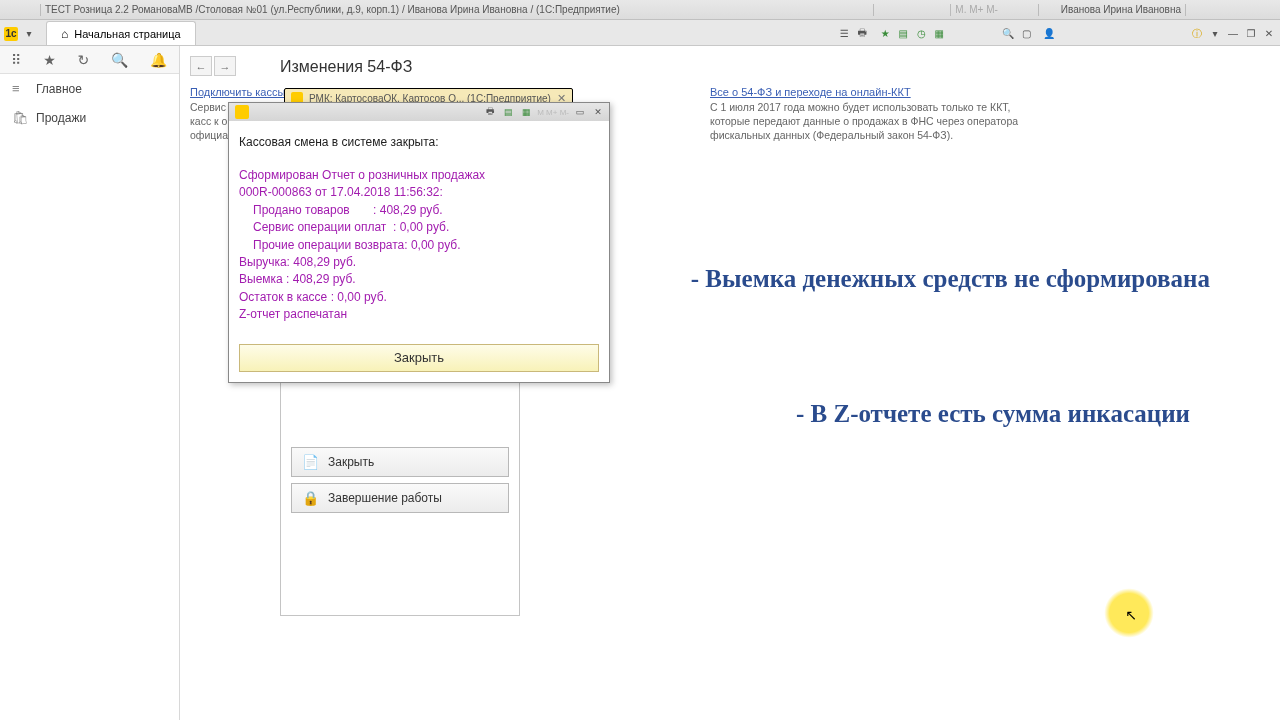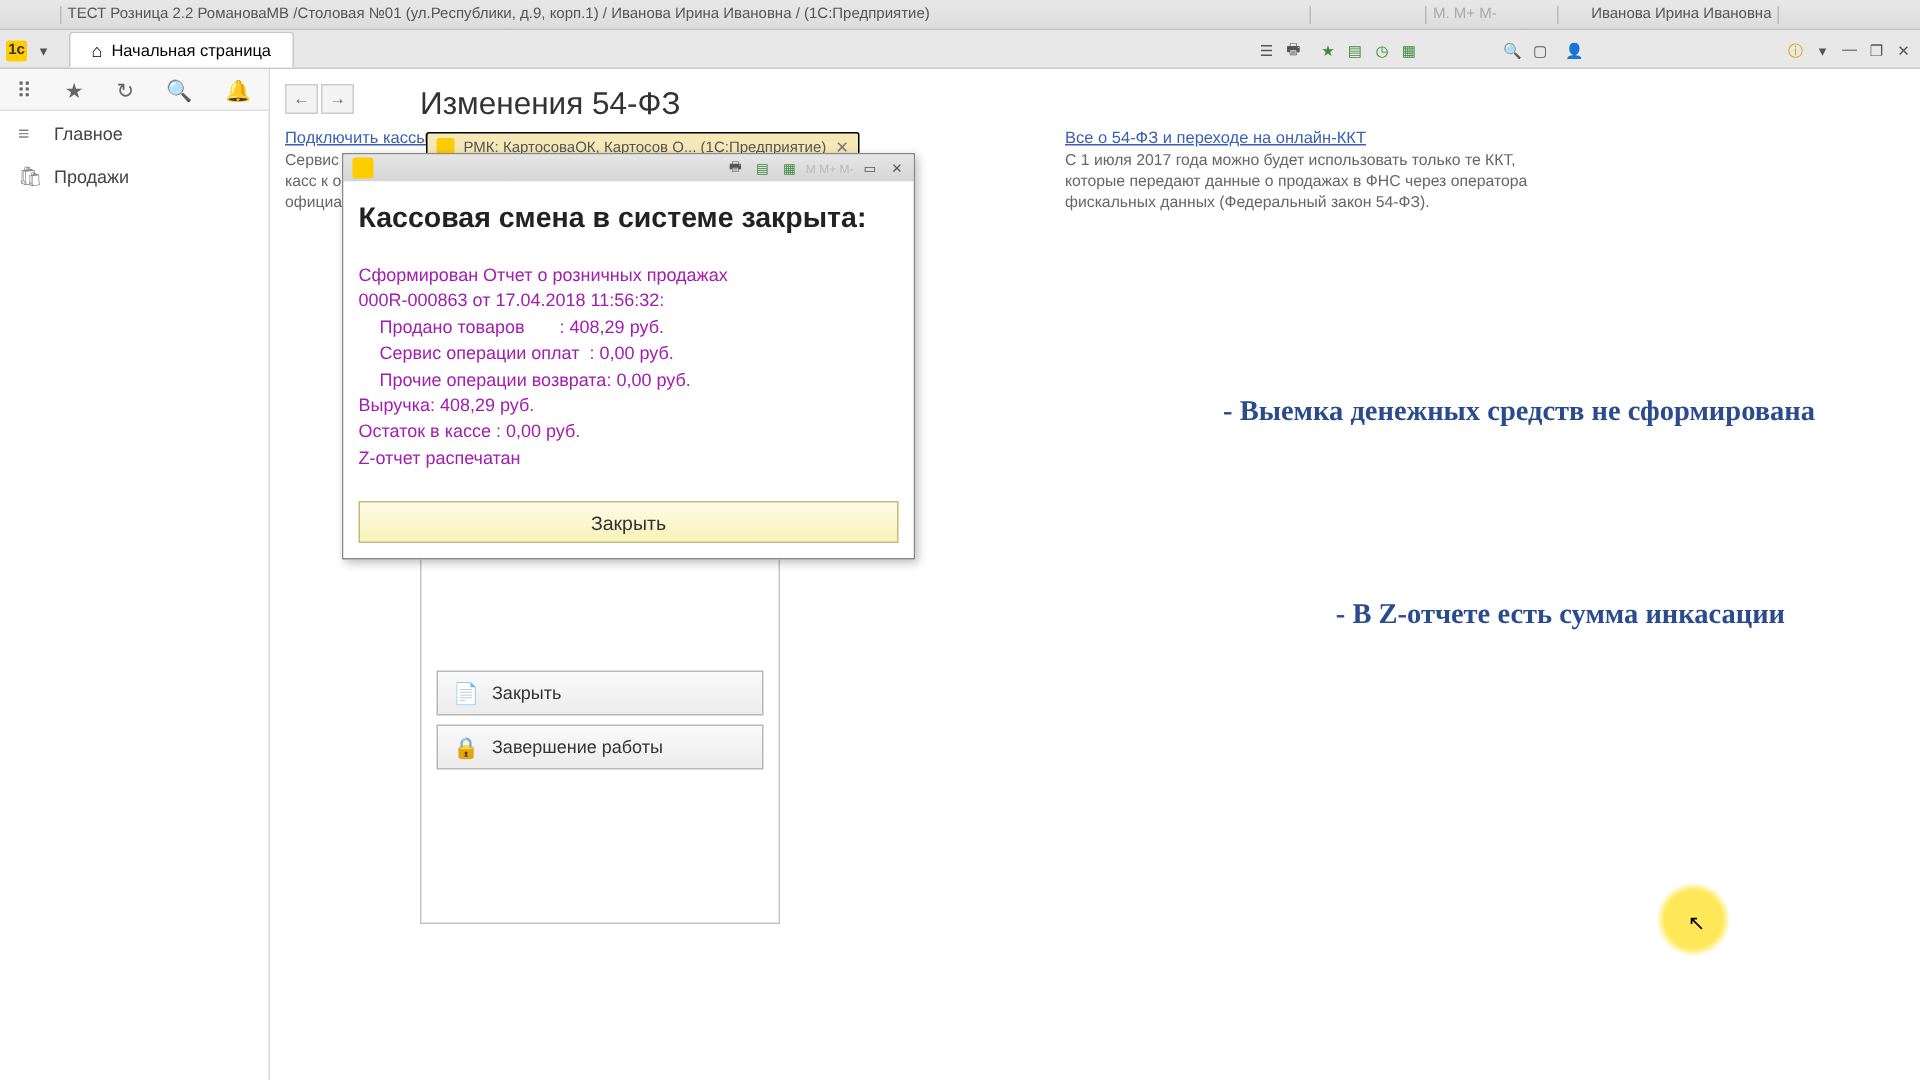--- a/index.html
+++ b/index.html
@@ -26,21 +26,21 @@
 .sb-toolbar { height: 28px; display: flex; align-items: center; justify-content: space-around; border-bottom: 1px solid #e0e0e0; background: #f7f7f7; }
 .sb-toolbar span { font-size: 14px; color: #666; }
 .sb-item { display: flex; align-items: center; gap: 10px; padding: 7px 12px; font-size: 12px; color: #444; cursor: pointer; }
 .sb-item .ic { width: 14px; color: #888; font-size: 13px; }
 
 
 .content { flex: 1; background: #fff; position: relative; }
 .nav-arrows { position: absolute; top: 10px; left: 10px; display: flex; gap: 2px; }
 .nav-btn { width: 22px; height: 20px; background: #f4f4f4; border: 1px solid #ccc; display: flex; align-items: center; justify-content: center; font-size: 11px; color: #666; }
 
-.page-title { position: absolute; top: 12px; left: 100px; font-size: 21px; color: #333; }
+.page-title { position: absolute; top: 12px; left: 100px; font-size: 16px; color: #333; }
 
 .left-block { position: absolute; top: 40px; left: 10px; width: 300px; }
 .link-a { color: #3a5fb5; font-size: 11px; text-decoration: underline; cursor: pointer; }
 .small-text { font-size: 10.5px; color: #666; line-height: 1.35; margin-top: 2px; }
 
 .right-block { position: absolute; top: 40px; left: 530px; width: 320px; }
 
 
 .bg-panel { position: absolute; top: 230px; left: 100px; width: 240px; height: 340px; background: #fff; border: 1px solid #c4c4c4; }
 .bg-btn { margin: 6px 10px; height: 30px; background: linear-gradient(#fafafa,#ececec); border: 1px solid #b8b8b8; display: flex; align-items: center; gap: 10px; padding: 0 10px; font-size: 12px; color: #333; }
@@ -51,27 +51,27 @@
 .inner-tab { position: absolute; top: 42px; left: 104px; height: 20px; background: #f6e9b8; border: 1px solid #000000; display: flex; align-items: center; padding: 0 6px; font-size: 10px; color: #555; gap: 6px; border-radius: 2px 2px 0 0; }
 .inner-tab .close-x { color: #777; font-size: 11px; cursor: pointer; }
 .inner-tab .ic1c { width: 12px; height: 12px; background: #ffcc00; border-radius: 2px; display: inline-block; }
 
 
 .modal { position: absolute; top: 56px; left: 48px; width: 382px; background: #fff; border: 1px solid #888; box-shadow: 2px 2px 6px rgba(0,0,0,.25); }
 .modal-titlebar { height: 18px; background: linear-gradient(#e6e6e6,#d5d5d5); display: flex; align-items: center; justify-content: flex-end; padding: 0 4px; gap: 4px; font-size: 10px; color: #555; }
 .modal-titlebar .mic { width: 14px; height: 14px; display: inline-flex; align-items: center; justify-content: center; font-size: 9px; cursor: pointer; }
 .modal-titlebar .m1c { background: #ffcc00; border-radius: 2px; margin-right: auto; margin-left: 2px; }
 .modal-body { padding: 14px 10px 10px 10px; background: #fff; }
-.modal-heading { font-size: 19px; color: #222; margin-bottom: 18px; font-weight: bold; }
+.modal-heading { font-size: 12px; color: #222; margin-bottom: 18px; }
 .report { font-size: 12px; color: #a21caf; line-height: 1.45; }
 .report .indent { padding-left: 14px; }
 .modal-close-btn { margin-top: 20px; height: 28px; background: linear-gradient(#fefce8,#f8f2b8); border: 1px solid #c9b87a; display: flex; align-items: center; justify-content: center; font-size: 13px; color: #333; cursor: pointer; }
 
 
-.annot { position: absolute; font-family: "Comic Sans MS", cursive; color: #2a4b8d; font-weight: bold; font-size: 19px; line-height: 1.55; }
+.annot { position: absolute; font-family: "Comic Sans MS", cursive; color: #2a4b8d; font-weight: bold; font-size: 25px; line-height: 1.55; }
 .annot.a1 { top: 260px; left: 670px; width: 540px; text-align: right; }
 .annot.a2 { top: 395px; left: 720px; width: 470px; text-align: right; }
 
 
 .cursor-spot { position: absolute; top: 588px; left: 1104px; width: 50px; height: 50px; background: radial-gradient(circle,#ffe95a 0%,#ffe95a 55%, rgba(255,233,90,0) 70%); border-radius: 50%; display: flex; align-items: center; justify-content: center; }
 .cursor-arrow { font-size: 14px; color: #000; transform: translate(2px,2px); }
 
 </style>
 </head>
 <body>
@@ -181,20 +181,21 @@
       </div>
       <div class="modal-body">
         <div class="modal-heading">Кассовая смена в системе закрыта:</div>
         <div class="report">
           <div>Сформирован Отчет о розничных продажах</div>
           <div>000R-000863 от 17.04.2018 11:56:32:</div>
           <div class="indent"><span>Продано товаров</span>&nbsp;&nbsp;&nbsp;&nbsp;&nbsp;&nbsp;&nbsp;<span>: 408,29 руб.</span></div>
           <div class="indent"><span>Сервис операции оплат</span>&nbsp;&nbsp;<span>: 0,00 руб.</span></div>
           <div class="indent"><span>Прочие операции возврата:</span><span> 0,00 руб.</span></div>
           <div>Выручка: 408,29 руб.</div>
+          <div>Выемка        : 408,29 руб.</div>
           <div>Остаток в кассе : 0,00 руб.</div>
           <div>Z-отчет распечатан</div>
         </div>
         <div class="modal-close-btn">
           <span>Закрыть</span>
         </div>
       </div>
     </div>
 
   </div>

